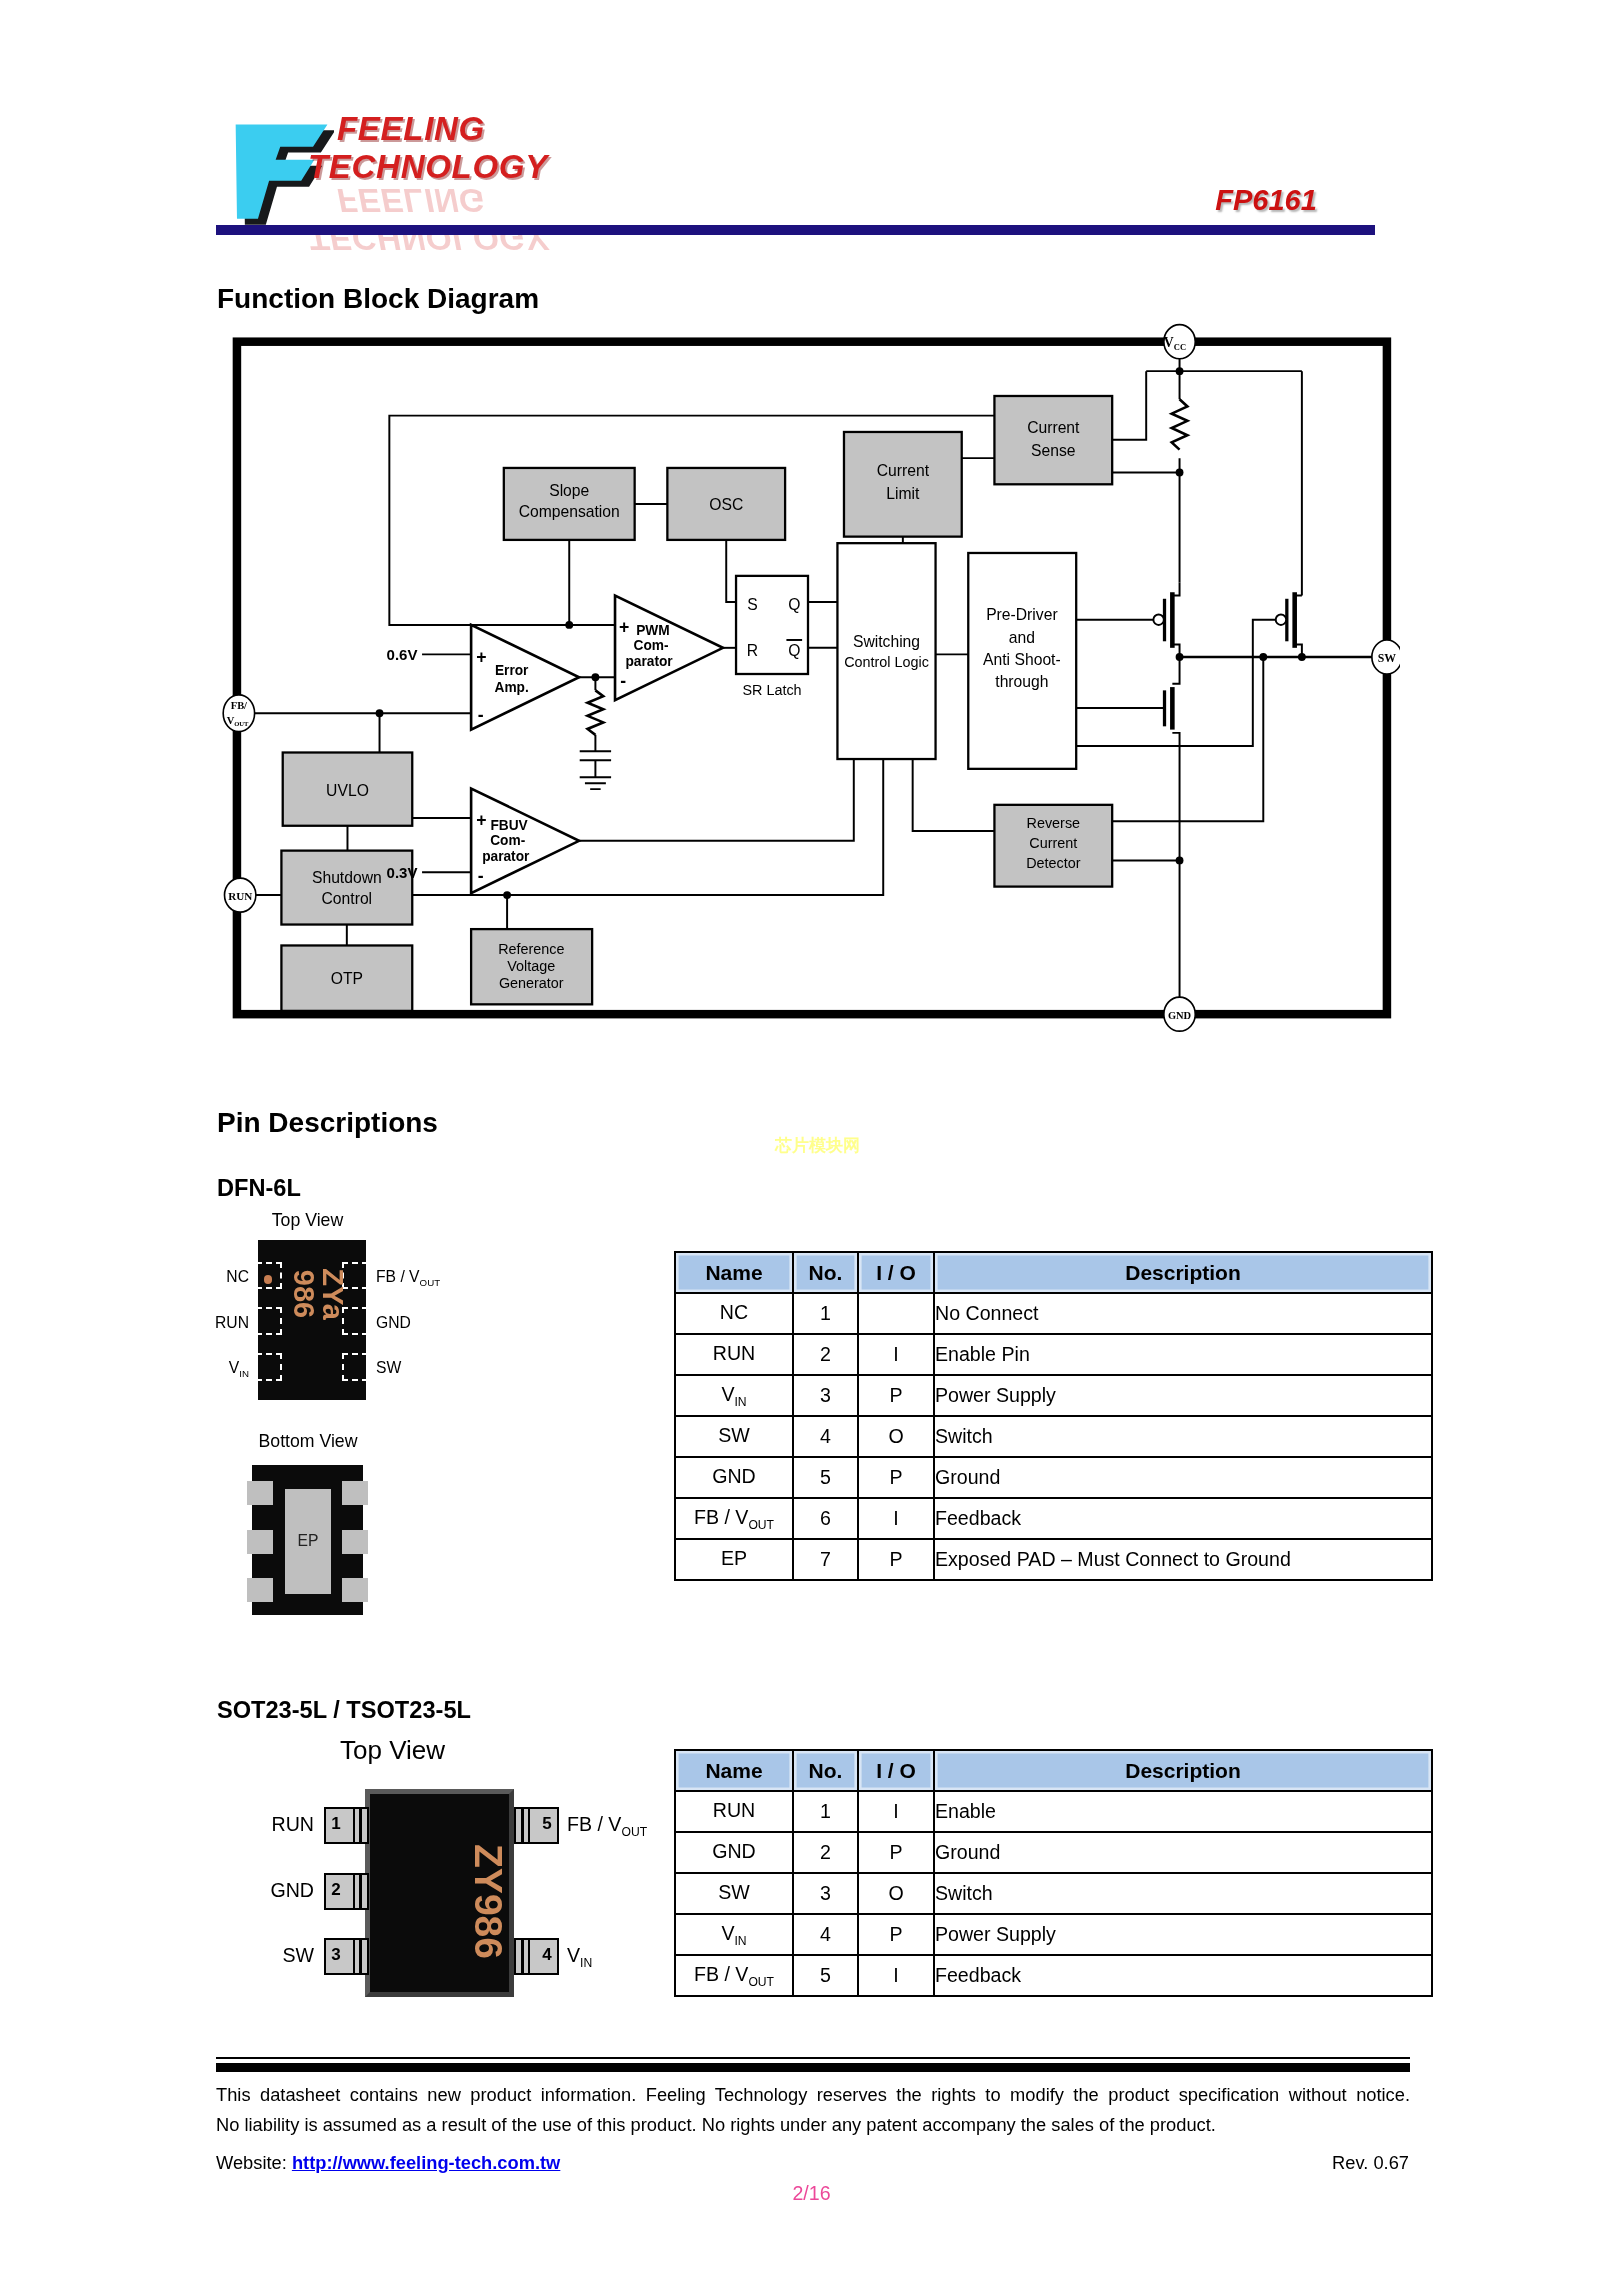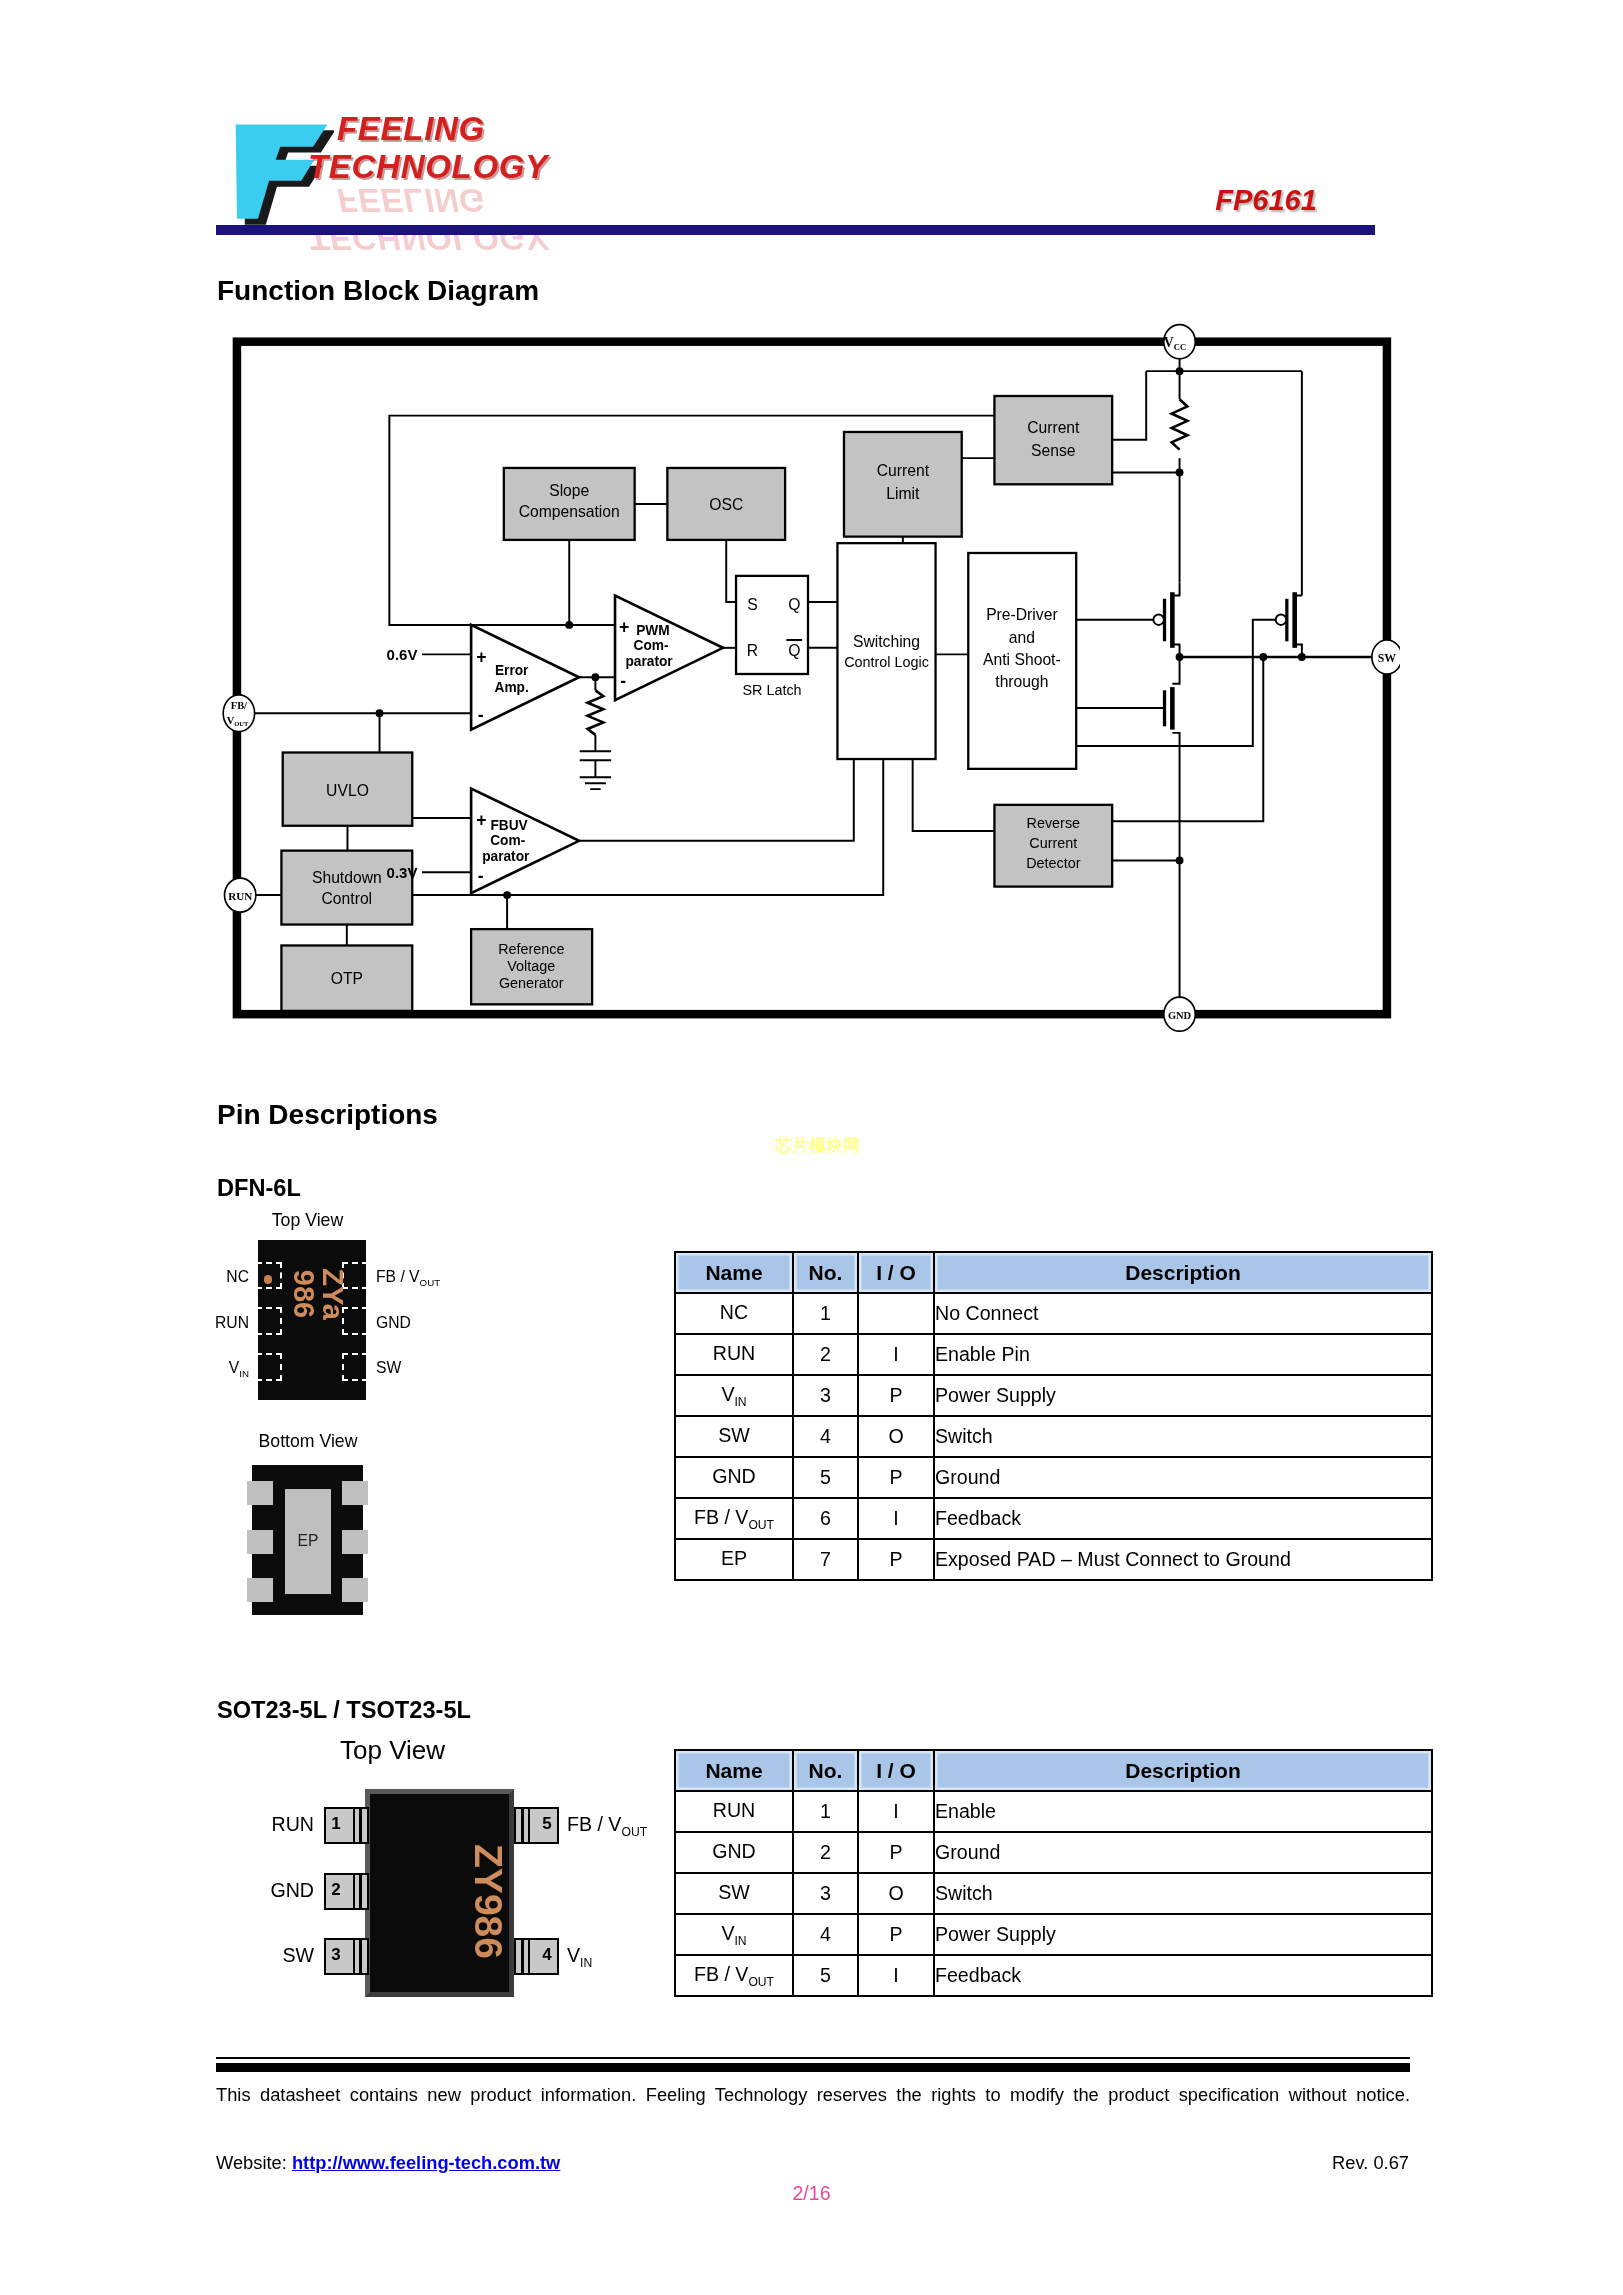--- a/index.html
+++ b/index.html
@@ -7,21 +7,21 @@
         font-family:"Liberation Sans",sans-serif;overflow:hidden;}
   .abs{position:absolute;}
   
   .logo-word{position:absolute;color:#d41f1f;font-style:italic;font-weight:bold;
              font-size:33px;letter-spacing:0.7px;white-space:nowrap;
              text-shadow:2px 2px 0 rgba(140,30,30,.45);}
   .logo-reflect{transform:scaleY(-1);opacity:.22;text-shadow:none;}
   .partnum{color:#cc1111;font-style:italic;font-weight:bold;font-size:29px;
            text-shadow:2px 2px 2px #b5b5b5;text-align:center;}
   .navybar{background:#1d117e;}
-  .h1{font-weight:bold;font-size:28px;color:#000;}
+  .h1{font-weight:bold;font-size:28px;color:#000;margin-top:8px;}
   .h2{font-weight:bold;font-size:23.6px;color:#000;}
   .viewlabel{font-size:17.7px;color:#000;text-align:center;}
   .watermark{color:#ffff8c;font-size:17px;font-weight:bold;}
   
   svg text{font-family:"Liberation Sans",sans-serif;fill:#000;}
   .blk{fill:#c3c3c3;stroke:#000;stroke-width:3.5px;}
   .wht{fill:#ffffff;stroke:#000;stroke-width:3.5px;}
   .tri{fill:#ffffff;stroke:#000;stroke-width:4px;stroke-linejoin:miter;}
   .wire{stroke:#000;stroke-width:3px;fill:none;}
   .btxt{font-size:24px;}
@@ -448,20 +448,21 @@
           <td class="c">5</td>
           <td class="c">I</td>
           <td class="d">Feedback</td>
         </tr>
     </tbody>
   </table>
 
   <div class="abs" style="left:216px;top:2057px;width:1194px;height:2px;background:#000;"></div>
   <div class="abs" style="left:216px;top:2063px;width:1194px;height:9.2px;background:#000;"></div>
   <div class="abs foot just" style="left:216px;top:2084px;width:1194px;">This datasheet contains new product information.  Feeling Technology reserves the rights to modify the product specification without notice.</div>
+  <div class="abs foot" style="left:216px;top:2114px;width:1194px;">No liability is assumed as a result of the use of this product. No rights under any patent accompany the sales of the product.</div>
   <div class="abs foot" style="left:216px;top:2152px;">
     <span>Website: </span><a class="weblink" href="#">http://www.feeling-tech.com.tw</a>
   </div>
   <div class="abs foot" style="left:1213px;top:2152px;width:196px;text-align:right;">Rev. 0.67</div>
   <div class="abs" style="left:746px;top:2182px;width:131px;text-align:center;font-size:19.6px;color:#ec4899;">2/16</div>
 
 </div>
 
 
 </body></html>

